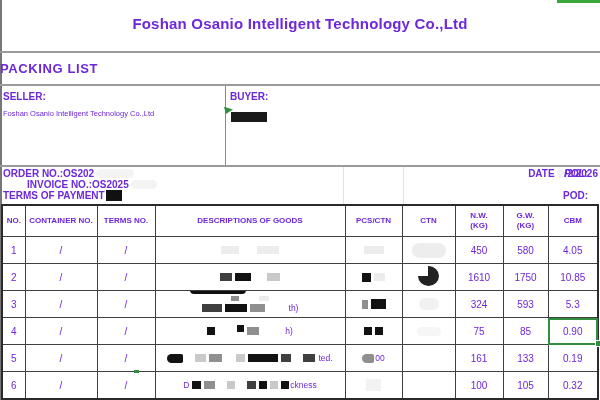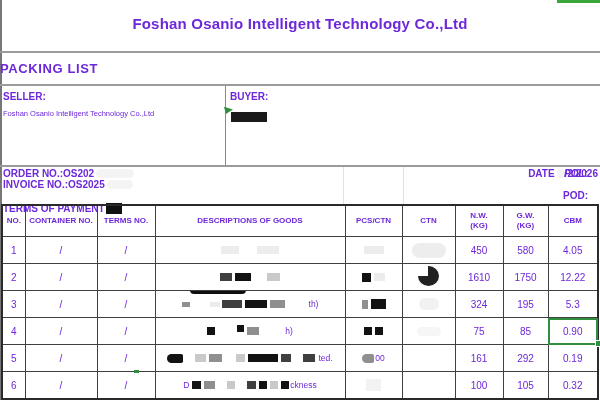--- a/index.html
+++ b/index.html
@@ -18,35 +18,35 @@
   .v-divider { position:absolute; left:225px; top:86px; width:1px; height:79px; background:#8a8a8a; }
   .party-label { position:absolute; font-size:10px; font-weight:bold; }
   .seller-label { left:3px; top:91px; }
   .buyer-label { left:230px; top:91px; }
   .seller-name { position:absolute; left:3px; top:109px; font-size:7.5px; }
   .buyer-redact { position:absolute; left:231px; top:112px; width:36px; height:10px; background:#1a1a1a; }
   .comment-marker { position:absolute; left:224px; top:106px; width:9px; height:8px; background:#2f8f3f;
                     clip-path:polygon(0 10%, 100% 45%, 20% 100%); }
 
   .info-line { position:absolute; display:flex; align-items:center; font-size:10px; font-weight:bold; white-space:nowrap; }
-  .il-l1 { left:3px; top:168px; } .il-l2 { left:3px; top:179px; } .il-l3 { left:3px; top:190px;margin-top:13px; }
+  .il-l1 { left:3px; top:168px; } .il-l2 { left:3px; top:179px;padding-left:24px; } .il-l3 { left:3px; top:190px; }
   .il-r1 { right:2px; top:168px; } .il-r2 { right:12px; top:168px;font-style:italic; } .il-r3 { right:12px; top:190px; }
   .blur-pill { display:inline-block; height:9px; background:#f4f4f4; border-radius:5px; margin-left:2px; }
   .terms-redact { display:inline-block; width:16px; height:11px; background:#111; margin-left:1px; }
   .faint-vline { position:absolute; top:167px; width:1px; height:37px; background:#e2e2e2; }
   .fv1 { left:343px; } .fv2 { left:403px; }
 
   table.plist { position:absolute; left:1px; top:204px; width:597px; border-collapse:collapse;
                 table-layout:fixed; border:2px solid #2a2a2a; }
   table.plist th, table.plist td { border:1px solid #3f3f3f; text-align:center; vertical-align:middle;
                 padding:0; overflow:hidden; }
   table.plist th { font-size:8px; font-weight:bold; line-height:1.3; height:30px; }
   table.plist td { font-size:10px; height:26px; position:relative; }
   .cw { display:flex; align-items:center; justify-content:center; gap:3px; }
-  .col { display:flex; flex-direction:row; align-items:center; justify-content:center; gap:2px; }
+  .col { display:flex; flex-direction:column; align-items:center; justify-content:center; gap:2px; }
   .rb { display:inline-block; height:8px; }
   .rb.b { background:#121212; } .rb.d { background:#3f3f3f; } .rb.m { background:#8f8f8f; }
   .rb.l { background:#c9c9c9; } .rb.f { background:#ececec; }
   .rb.rl { border-radius:5px 2px 2px 5px; }
   .sp { display:inline-block; }
   .frag { font-size:8.5px; white-space:nowrap; }
   .blobL { display:inline-block; background:#ededed; border-radius:8px; }
   .pac { display:inline-block; width:21px; height:20px; border-radius:50%;
          background:conic-gradient(#222 0 270deg, #fff 270deg 360deg); margin-top:-3px; }
   .blob3 { position:absolute; top:-6px; left:34px; width:56px; height:9px; background:#0e0e0e; border-radius:4px; }
@@ -195,21 +195,21 @@
               <span class="rb f" style="width:11px"></span>
           </div>
         </td>
         <td>
           <div class="cw">
               <span class="pac"></span>
             </div>
         </td>
         <td>1610</td>
         <td>1750</td>
-        <td>12.22</td>
+        <td>10.85</td>
       </tr>
       <tr>
         <td>3</td>
         <td>/</td>
         <td>/</td>
         <td>
           <span class="blob3"></span>
           <span class="blob3tail"></span>
           <div class="col">
             <div class="cw">
@@ -231,21 +231,21 @@
             <span class="rb m" style="width:6px;height:9px"></span>
               <span class="rb b" style="width:15px;height:10px"></span>
           </div>
         </td>
         <td>
           <div class="cw">
               <span class="blobL" style="width:20px;height:12px;background:#f1f1f1"></span>
             </div>
         </td>
         <td>324</td>
-        <td>195</td>
+        <td>593</td>
         <td>5.3</td>
       </tr>
       <tr>
         <td>4</td>
         <td>/</td>
         <td>/</td>
         <td>
           <span class="topgap"></span>
           <div class="cw">
             <span class="rb b" style="width:8px;height:8px"></span>
@@ -292,21 +292,21 @@
           </div>
         </td>
         <td>
           <div class="cw">
             <span class="rb m rl" style="width:12px;height:9px"></span>
             <span class="frag" style="margin-left:-2px">00</span>
           </div>
         </td>
         <td></td>
         <td>161</td>
-        <td>292</td>
+        <td>133</td>
         <td>0.19</td>
       </tr>
       <tr>
         <td>6</td>
         <td>/</td>
         <td>/</td>
         <td>
           <span class="topgap" style="left:65px;width:110px"></span>
           <div class="cw">
             <span class="frag">D</span>

